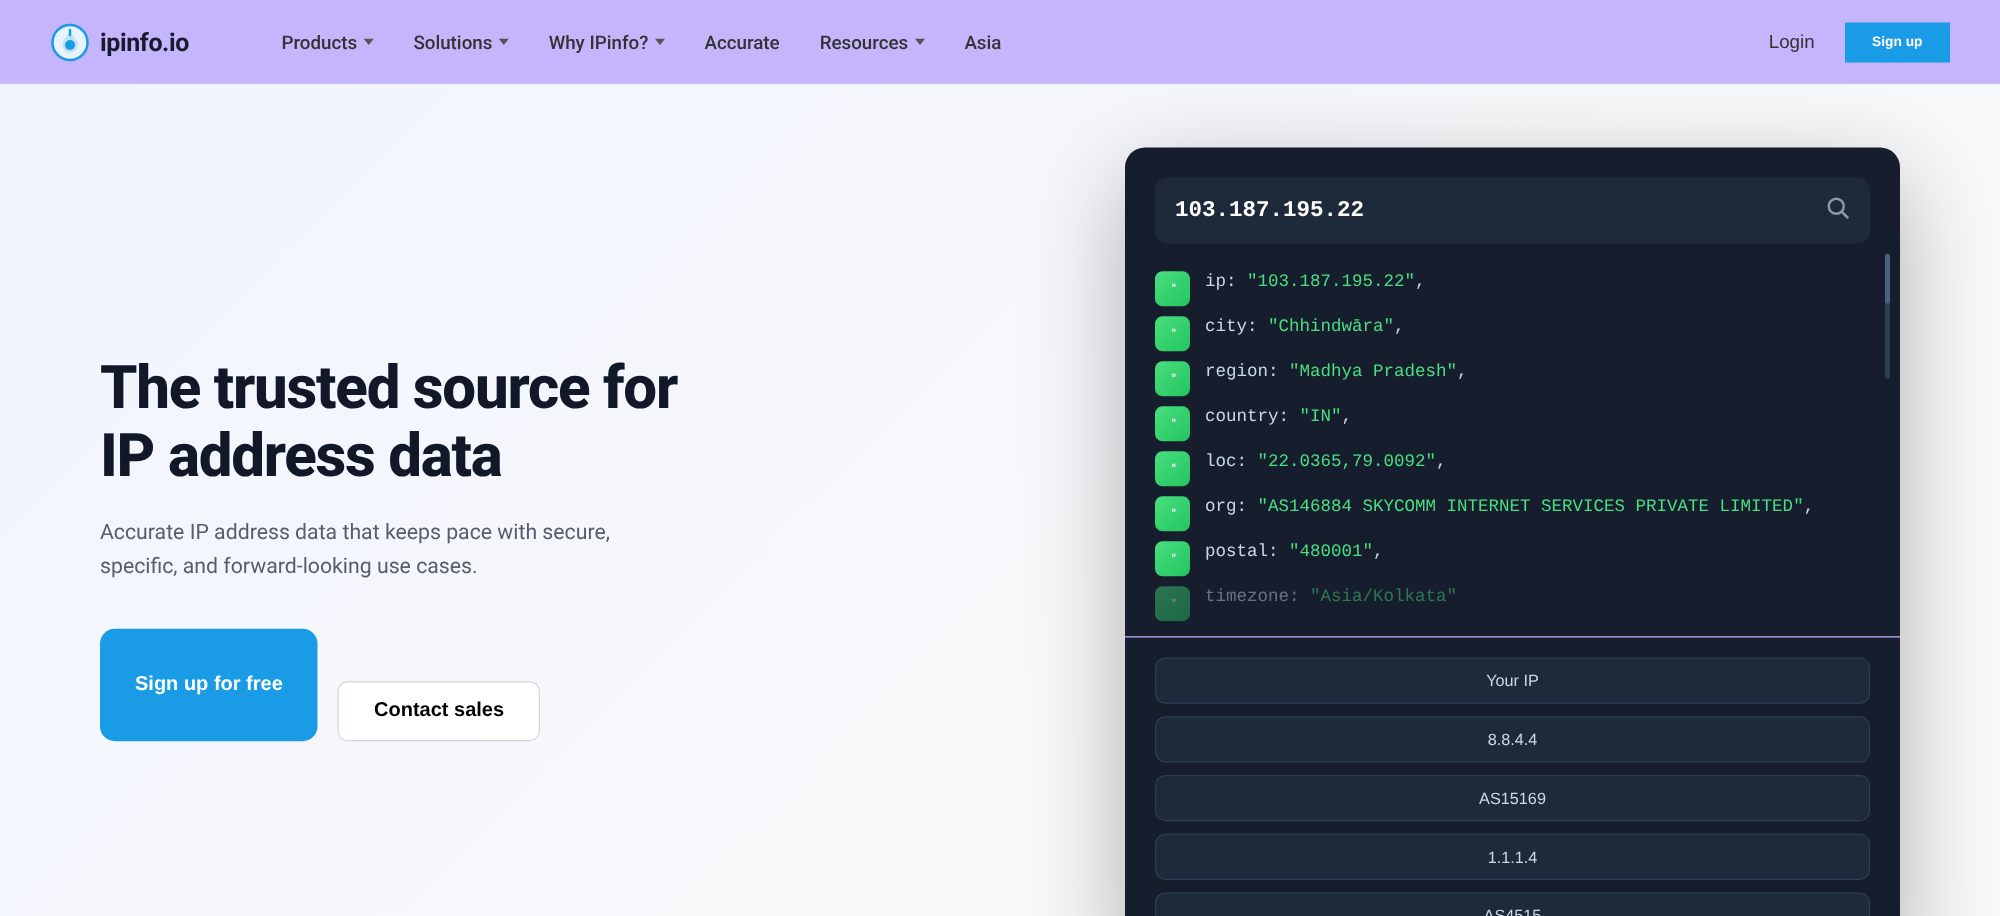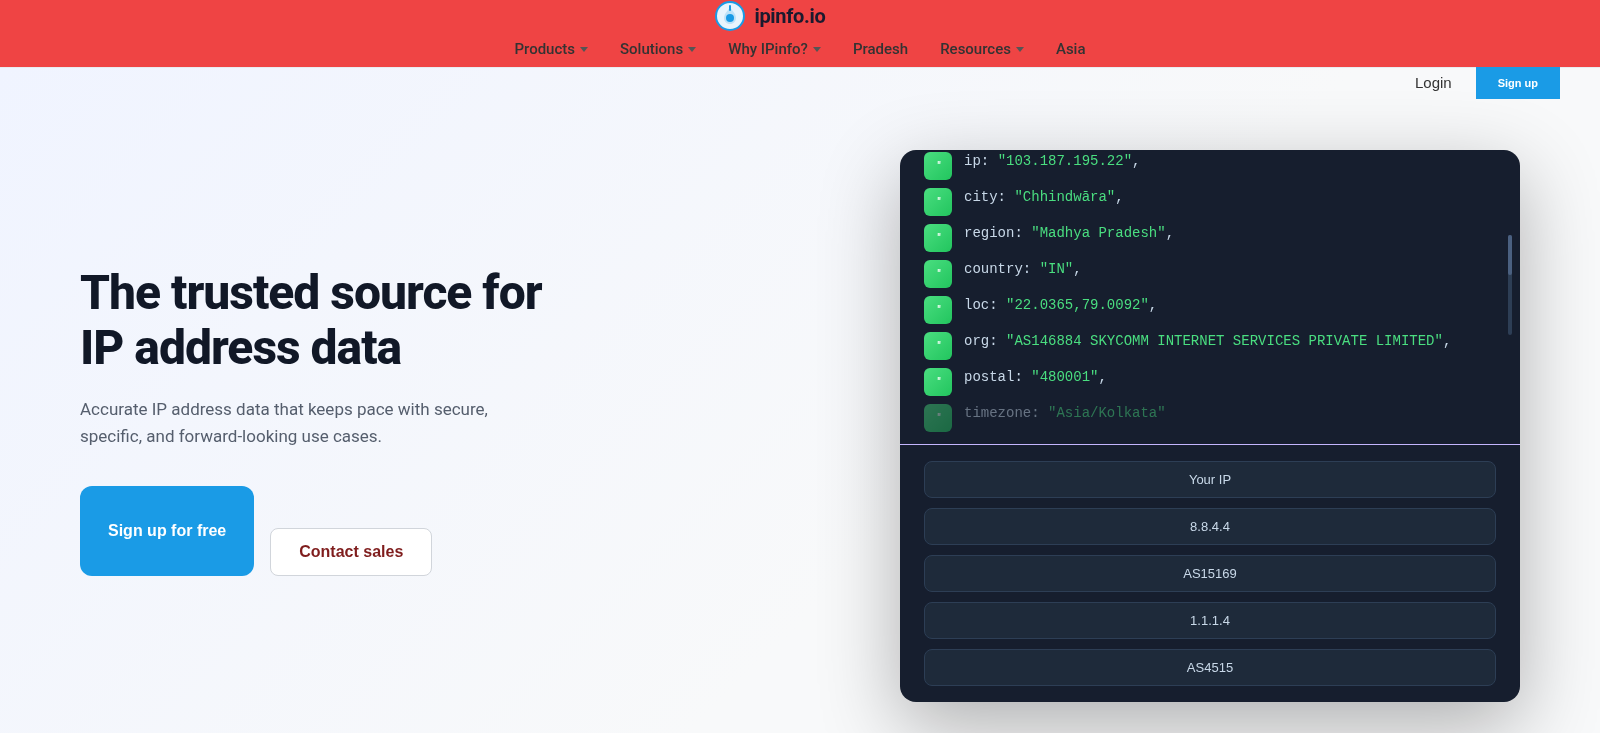--- a/index.html
+++ b/index.html
@@ -5,30 +5,29 @@
     * { margin: 0; padding: 0; box-sizing: border-box; }
     body {
       font-family: -apple-system, BlinkMacSystemFont, 'Segoe UI', Roboto, sans-serif;
       background: #f8f9fa;
       min-height: 733px;
       overflow: hidden;
     }
 
     
     header {
-      background: #ef4444;
+      background: #c4b5fd;
       border-bottom: 1px solid #e8ecf0;
       height: 68px;
       display: flex;
       align-items: center;
       padding: 0 40px;
       position: sticky;
       top: 0;
       z-index: 100;
-      flex-direction: column;
     }
     .logo-area {
       display: flex;
       align-items: center;
       gap: 8px;
       text-decoration: none;
       margin-right: 60px;
     }
     .logo-icon {
       width: 32px;
@@ -135,21 +134,21 @@
       font-size: 16px;
       font-weight: 600;
       border: none;
       border-radius: 12px;
       cursor: pointer;
       transition: background 0.15s;
     }
     .btn-secondary {
       padding: 14px 28px;
       background: #fff;
-      color: #7f1d1d;
+      color: #000000;
       font-size: 16px;
       font-weight: 600;
       border: 1.5px solid #d1d5db;
       border-radius: 8px;
       cursor: pointer;
       transition: background 0.15s;
       margin-top: 42px;
     }
 
     
@@ -307,21 +306,21 @@
     </a>
     <a class="nav-item">
       <span>Solutions</span>
       <span class="chevron"></span>
     </a>
     <a class="nav-item">
       <span>Why IPinfo?</span>
       <span class="chevron"></span>
     </a>
     <a class="nav-item">
-      <span>Pradesh</span>
+      <span>Accurate</span>
     </a>
     <a class="nav-item">
       <span>Resources</span>
       <span class="chevron"></span>
     </a>
     <a class="nav-item">
       <span>Asia</span>
     </a>
   </nav>
   <div class="nav-actions">
@@ -335,20 +334,29 @@
     <h1 class="hero-title">The trusted source for IP address data</h1>
     <p class="hero-subtitle">Accurate IP address data that keeps pace with secure, specific, and forward-looking use cases.</p>
     <div class="hero-buttons">
       <button class="btn-primary">Sign up for free</button>
       <button class="btn-secondary">Contact sales</button>
     </div>
   </div>
 
   <div class="hero-right">
     <div class="json-panel">
+      <div class="search-bar">
+        <input class="search-ip" type="text" value="103.187.195.22" style="">
+        <button class="search-icon-btn">
+          <svg width="20" height="20" viewBox="0 0 20 20" fill="none">
+            <circle cx="9" cy="9" r="6" stroke="#8899aa" stroke-width="2"></circle>
+            <line x1="13.5" y1="13.5" x2="18" y2="18" stroke="#8899aa" stroke-width="2" stroke-linecap="round"></line>
+          </svg>
+        </button>
+      </div>
 
       <div class="json-content">
 
         <div class="json-row">
           <div class="json-icon" style="font-size:10px; letter-spacing:-2px;">"</div>
           <span class="json-text">
             <span class="json-key">ip</span><span class="json-colon">: </span><span class="json-value">"103.187.195.22"</span>,
           </span>
         </div>
 

